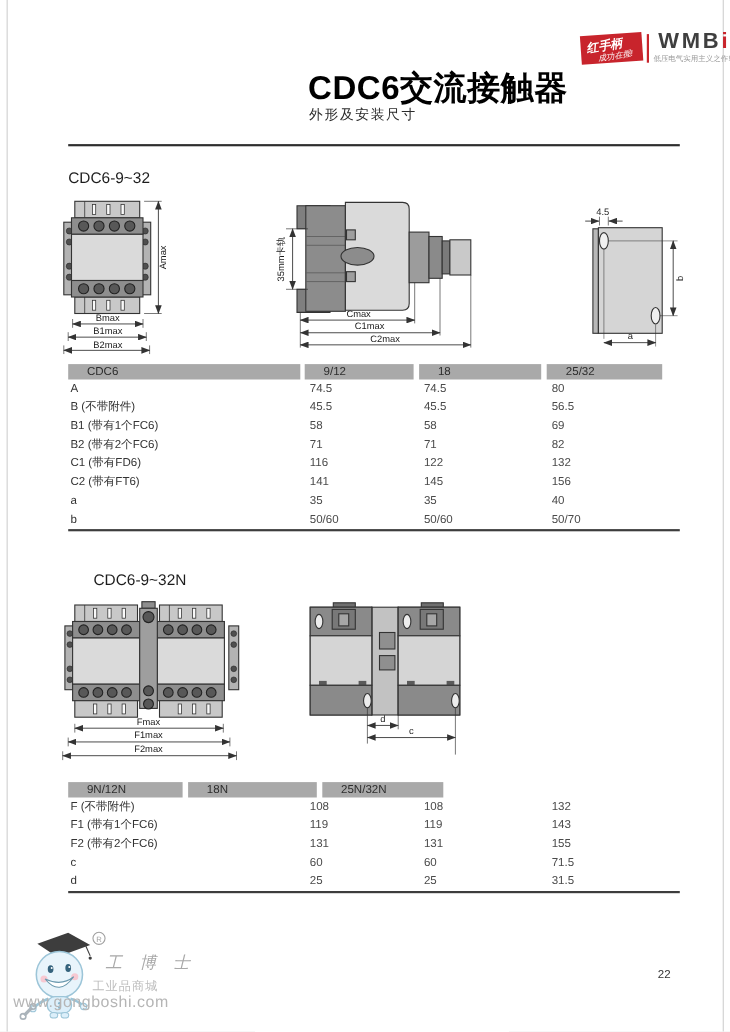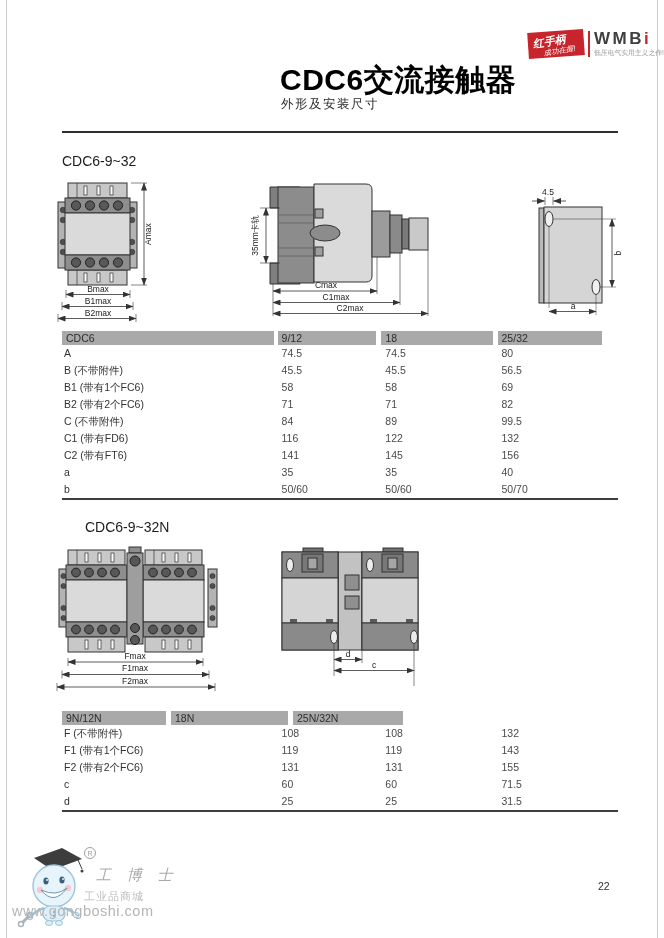--- a/index.html
+++ b/index.html
@@ -8,21 +8,21 @@
   .page { position:relative; width:664px; height:938px; background:#ffffff; margin:0 auto; overflow:hidden; }
   .edge { position:absolute; top:0; bottom:0; width:1px; background:#cfcfcf; }
   .edge.l { left:6px; } .edge.r { right:6px; }
 
   
   .brand { position:absolute; left:528px; top:31px; display:flex; align-items:stretch; }
   .badge { width:56px; height:26px; background:#c8242c; transform:rotate(-4deg); color:#fff; overflow:hidden; }
   .badge-l1 { font-size:11px; font-weight:bold; font-style:italic; margin:2px 0 0 5px; transform:rotate(-5deg); white-space:nowrap; }
   .badge-l2 { font-size:7.5px; font-style:italic; margin:-2px 0 0 15px; transform:rotate(-5deg); white-space:nowrap; }
   .brand-divider { width:2px; background:#c8242c; height:26px; margin:0 4px 0 4px; }
-  .brand-name { font-size:17px; font-weight:bold; color:#3f3f3f; letter-spacing:2.5px; line-height:15px; }
+  .brand-name { font-size:20px; font-weight:bold; color:#3f3f3f; letter-spacing:2.5px; line-height:15px;text-align:right; }
   .brand-name .accent { color:#c8242c; }
   .brand-tagline { font-size:6.8px; color:#999; margin-top:2px; white-space:nowrap; }
 
   .title { position:absolute; left:280px; top:60px; font-size:30px; font-weight:bold; color:#000000; letter-spacing:0.5px; }
   .subtitle { position:absolute; left:281px; top:96px; font-size:12.5px; color:#2b2b2b; letter-spacing:1.5px; }
   .top-rule { position:absolute; left:62px; top:131px; width:556px; height:2px; background:#2e2e2e; }
 
   .sec-heading { position:absolute; left:62px; font-size:14px; color:#1c1c1c; }
   .sec-heading.s1 { top:153px; }
   .sec-heading.s2 { top:519px;margin-left:23px; }
@@ -38,21 +38,21 @@
   
   .dim-table { position:absolute; left:62px; width:556px; font-size:10.5px; }
   .dim-table.t1 { top:331px; }
   .dim-table.t2 { top:711px; }
   .t-head, .t-row { display:flex; }
   .t-cell { overflow:hidden; white-space:nowrap; }
   .t-cell.c0 { width:223px; margin-right:4px; }
   .t-cell.c1 { width:104px; margin-right:5px; }
   .t-cell.c2 { width:117px; margin-right:5px; }
   .t-cell.c3 { width:110px; margin-right:16px; }
-  .t-head .t-cell { background:#a9a9a9; color:#2d2d2d; height:14px; line-height:14px; padding-left:4px; }
+  .t-head .t-cell { background:#a9a9a9; color:#2d2d2d; height:14px; line-height:14px; padding-left:17px; }
   .t-row { height:17px; line-height:17px; color:#4a4a4a; }
   .t-row .t-cell.c0 { padding-left:2px; color:#333; }
   .t-row .t-cell.c1, .t-row .t-cell.c2, .t-row .t-cell.c3 { padding-left:4px; }
   .t-bottom { height:2px; background:#3d3d3d; }
 
   
   .mascot { position:absolute; left:12px; top:845px; width:90px; height:85px; }
   .logo-name { position:absolute; left:96px; top:866px; font-family:"Liberation Serif", serif; font-style:italic; font-size:15px; color:#a9a9a9; letter-spacing:6px; }
   .logo-sub { position:absolute; left:84px; top:889px; font-size:11px; color:#bcbcbc; letter-spacing:1px; }
   .logo-url { position:absolute; left:12px; top:903px; font-size:14.5px; color:#b5b5b5; letter-spacing:0.5px; }
@@ -238,26 +238,20 @@
         <div class="t-cell c3">69</div>
       </div>
 
       <div class="t-row">
         <div class="t-cell c0">B2 (带有2个FC6)</div>
         <div class="t-cell c1">71</div>
         <div class="t-cell c2">71</div>
         <div class="t-cell c3">82</div>
       </div>
 
-      <div class="t-row">
-        <div class="t-cell c0">C (不带附件)</div>
-        <div class="t-cell c1">84</div>
-        <div class="t-cell c2">89</div>
-        <div class="t-cell c3">99.5</div>
-      </div>
 
       <div class="t-row">
         <div class="t-cell c0">C1 (带有FD6)</div>
         <div class="t-cell c1">116</div>
         <div class="t-cell c2">122</div>
         <div class="t-cell c3">132</div>
       </div>
 
       <div class="t-row">
         <div class="t-cell c0">C2 (带有FT6)</div>

